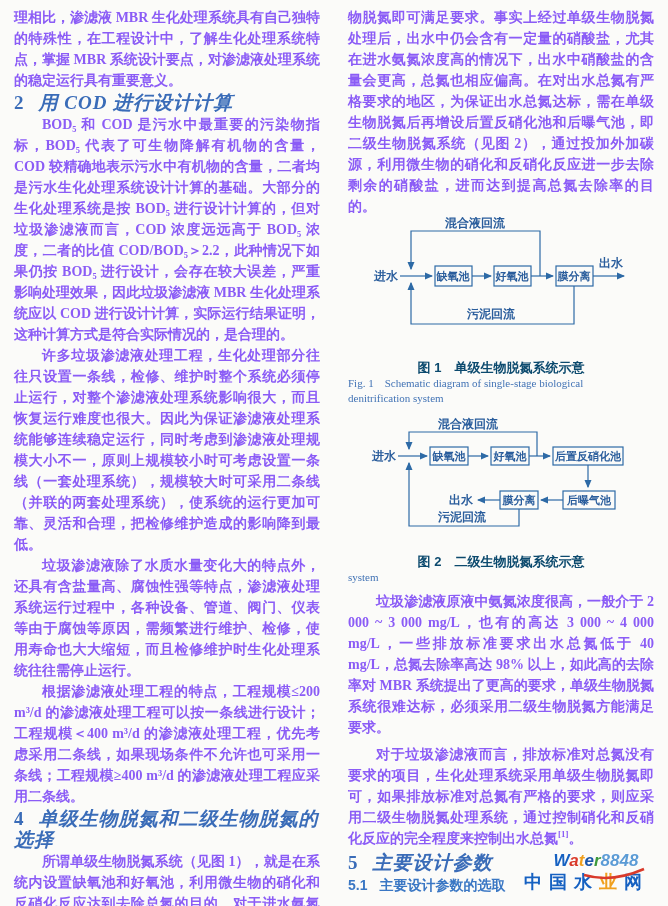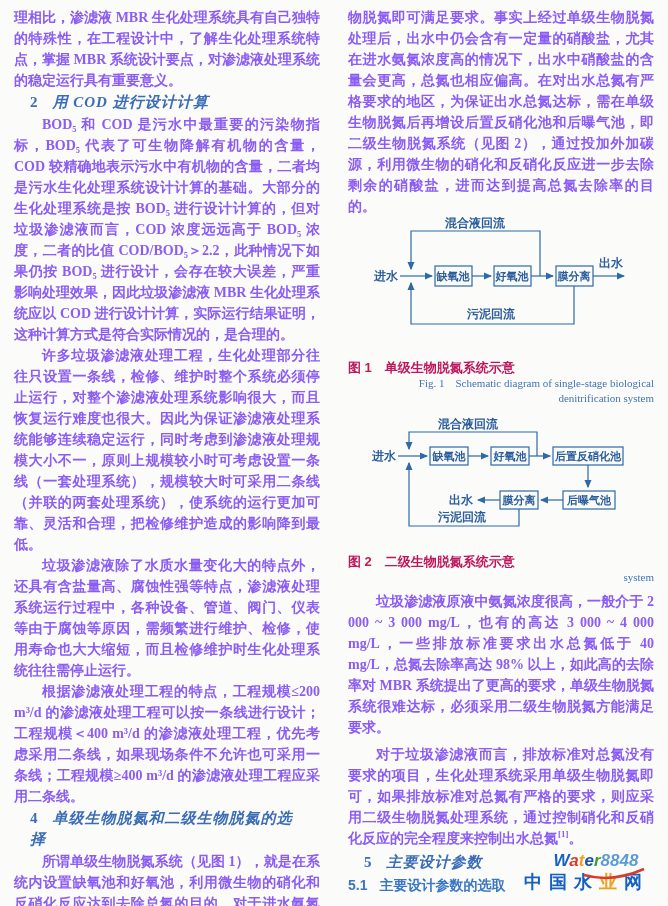--- a/index.html
+++ b/index.html
@@ -12,42 +12,42 @@
   }
   .col { position:absolute; top:7px; width:306px; }
   .col-left  { left:14px; }
   .col-right { left:348px; }
   .para {
     font-size:14px; line-height:21px; text-align:justify;
     text-justify:inter-ideograph; color:#8b5cf6;font-weight:bold;
   }
   .para.indent { text-indent:2em; }
   .sec-heading {
-    font-size:15px; line-height:21px; margin:1px 16px;
+    font-size:19px; line-height:21px; margin:1px 0;
     color:#3a6cb8; font-style:italic; font-weight:600;
     font-family:"Liberation Serif","DejaVu Serif",serif;
     letter-spacing:1px;
   }
   .sec-heading .num { font-style:normal; margin-right:14px; }
   .sub-heading {
     font-size:14px; line-height:20px; margin:2px 0 1px 0;
     color:#3a77c4; font-weight:bold;
     font-family:"Liberation Sans","DejaVu Sans",sans-serif;
   }
   .sub-heading .num { margin-right:12px; }
   .ref-sup { font-size:9px; vertical-align:super; line-height:0; }
   .figure { margin:0; }
   .fig-svg { display:block; }
   .fig-caption-zh {
-    margin-top:2px; font-size:13px; line-height:17px;
-    font-weight:bold; color:#be185d;
+    margin-top:2px; text-align:center; font-size:13px; line-height:17px;
+    font-weight:bold; color:#0c4a6e;
     font-family:"Liberation Sans","DejaVu Sans",sans-serif;
   }
   .fig-caption-en {
-    text-align:right; font-size:11px; line-height:15px; color:#4273b5;
+    text-align:left; font-size:11px; line-height:15px; color:#4273b5;
     font-family:"Liberation Serif","DejaVu Serif",serif;
   }
   
   .dline { stroke:#2d6aa6; stroke-width:1.2; fill:none; }
   .dbox  { stroke:#2d6aa6; stroke-width:1.2; fill:none; }
   .dtext {
     fill:#2a5d9c; font-weight:bold; font-size:11px;
     font-family:"Liberation Sans","DejaVu Sans",sans-serif;
   }
   .dflow {

